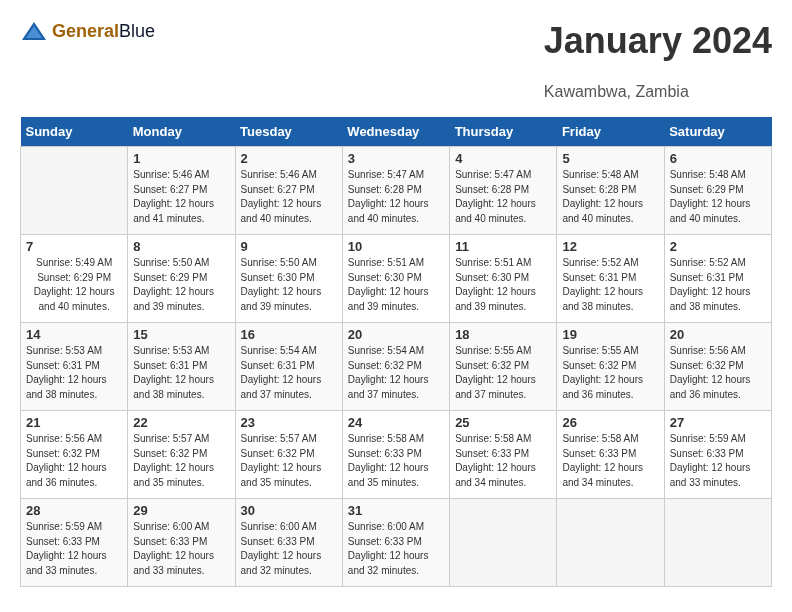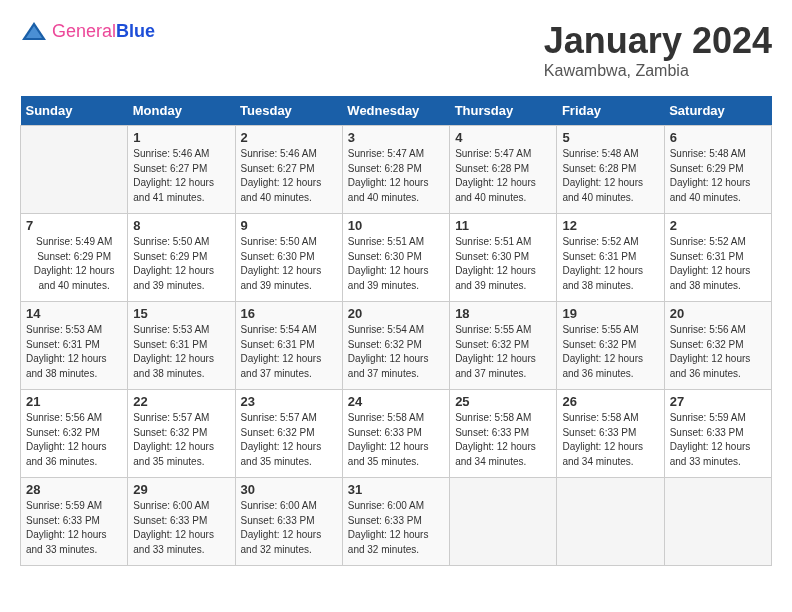--- a/index.html
+++ b/index.html
@@ -29,20 +29,21 @@
       text-align: left;
     }
     .month-title {
       font-size: 36px;
       font-weight: bold;
       color: #333;
     }
     .location-title {
       font-size: 16px;
       color: #555;
+      margin-top: 21px;
     }
     table {
       width: 100%;
       border-collapse: collapse;
       table-layout: fixed;
       padding-left: 20px;
     }
     thead tr th {
       background-color: #1a5fa8;
       color: white;
@@ -83,21 +84,21 @@
 </head>
 <body>
 
 <div class="header-section">
   <div class="logo">
     <svg class="logo-icon" viewBox="0 0 28 22" xmlns="http://www.w3.org/2000/svg">
       <polygon points="14,2 26,20 2,20" fill="#1a5fa8"></polygon>
       <polygon points="14,6 22,18 6,18" fill="#4a8fd4"></polygon>
     </svg>
     <div>
-      <span style="font-size:18px;font-weight:normal;color:#ec4899;margin-top:48px;">General</span><span style="font-size:18px;font-weight:bold;color:#1d4ed8;">Blue</span>
+      <span style="font-size:18px;font-weight:bold;color:#a16207;margin-top:48px;">General</span><span style="font-size:18px;font-weight:normal;color:#0f172a;">Blue</span>
     </div>
   </div>
   <div class="title-section">
     <div class="month-title">January 2024</div>
     <div class="location-title">Kawambwa, Zambia</div>
   </div>
 </div>
 
 <table>
   <thead>

